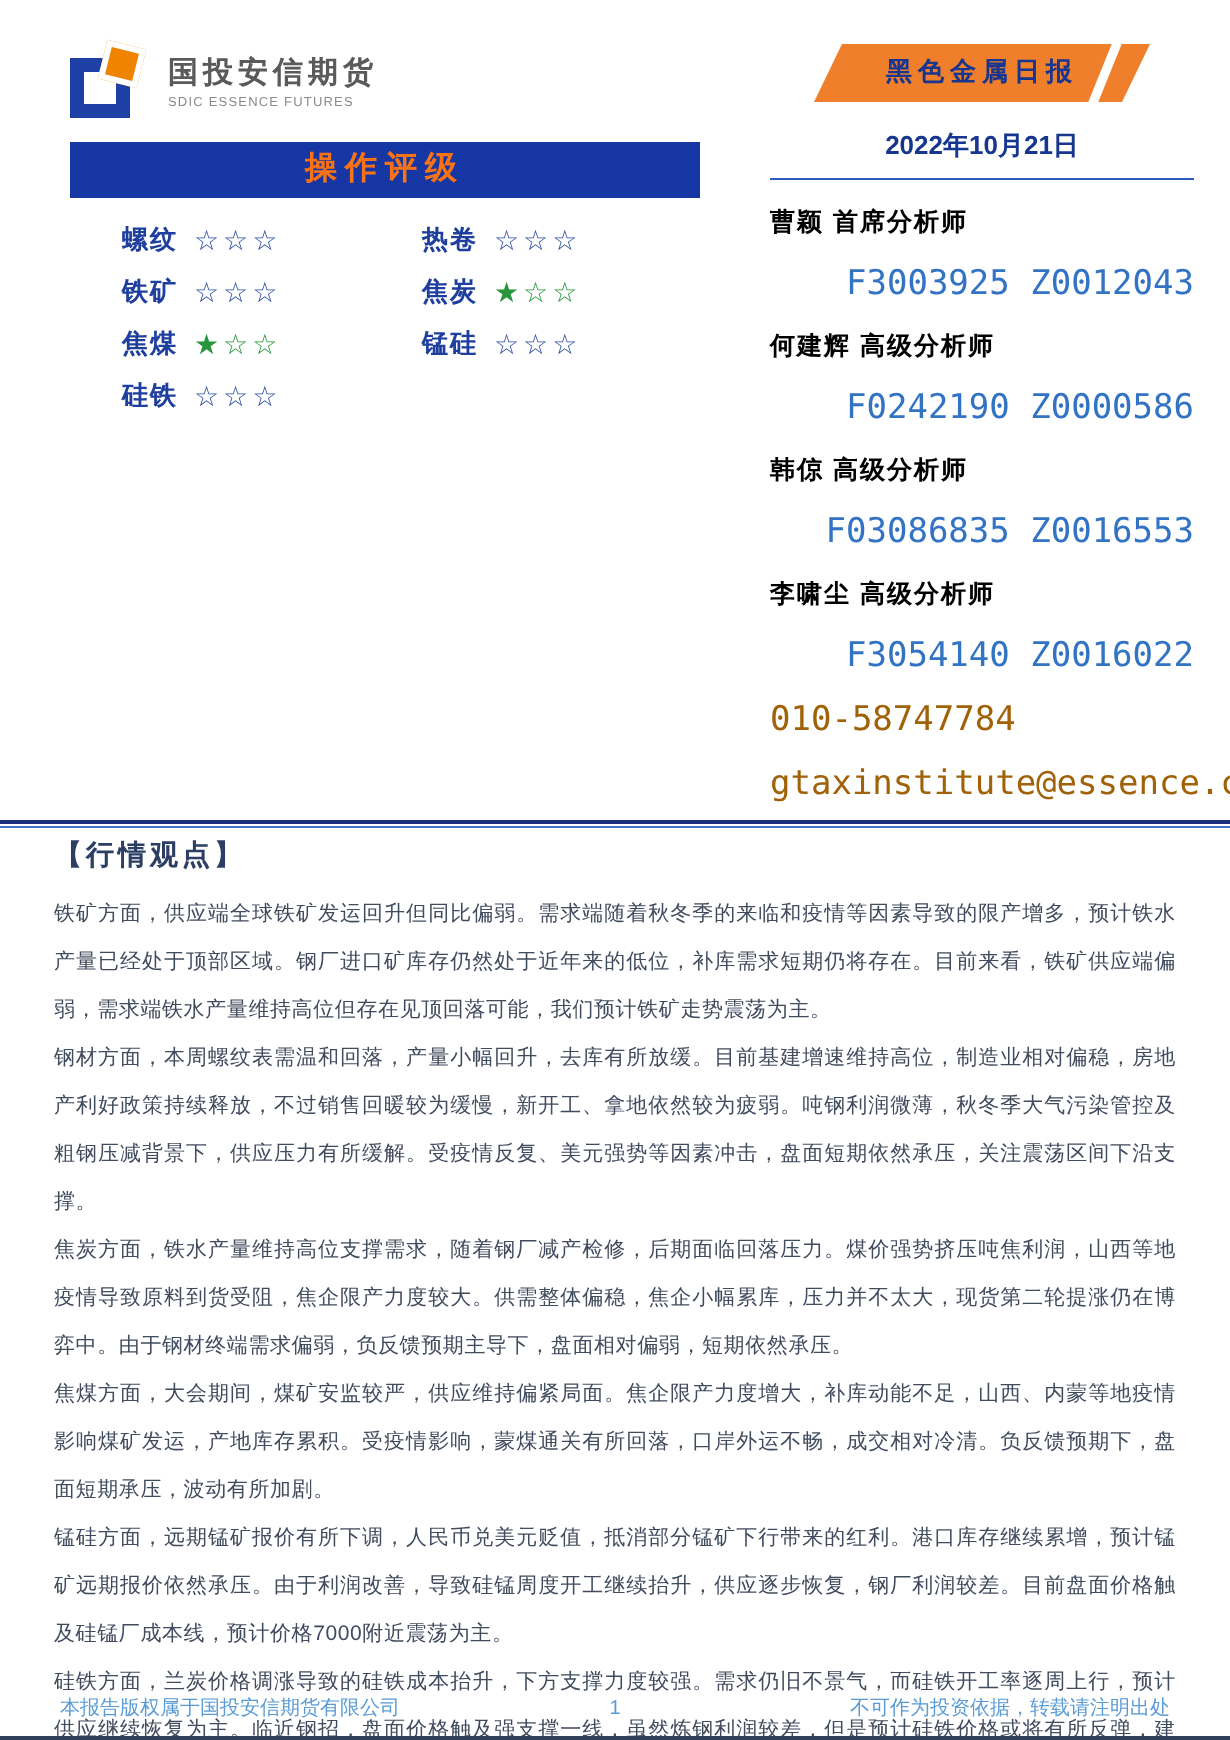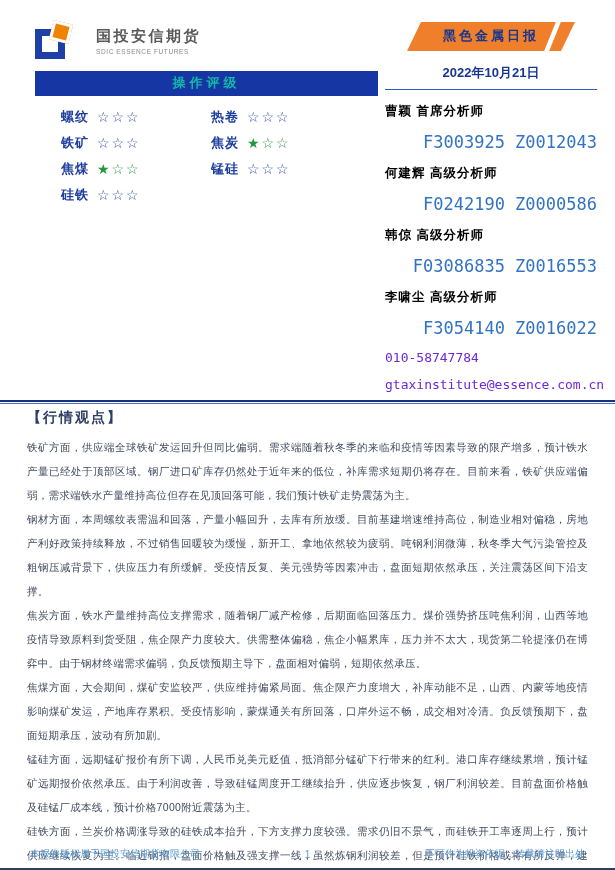--- a/index.html
+++ b/index.html
@@ -10,52 +10,52 @@
     background:#ffffff;
     font-family:"Liberation Sans","DejaVu Sans",sans-serif;
     overflow:hidden;
     box-sizing:border-box;
   }
   
   .header{display:flex;padding:20px 18px 0 35px;box-sizing:border-box;}
   .head-left{width:300px;flex:0 0 300px;}
   .head-right{margin-left:auto;width:212px;flex:0 0 212px;}
 
-  .logo-row{display:flex;align-items:center;gap:25px;height:42px;}
+  .logo-row{display:flex;align-items:center;gap:13px;height:42px;}
   .logo-mark{position:relative;width:36px;height:38px;flex:0 0 36px;}
   .lm-square{position:absolute;left:0;bottom:1px;width:30px;height:30px;
     border:7px solid #1d3fa6;box-sizing:border-box;background:#fff;}
   .lm-diamond{position:absolute;top:0;right:0;width:14px;height:14px;
     background:#f08300;border:3px solid #ffffff;transform:rotate(14deg);}
   .logo-text .cn{font-size:15px;color:#5a5a5a;letter-spacing:2.5px;font-weight:bold;}
   .logo-text .en{font-size:6.5px;color:#8a8a8a;letter-spacing:0.6px;margin-top:2px;}
 
-  .rating-bar{margin-top:9px;width:343px;background:#1536a3;color:#14b8a6;
-    text-align:center;font-weight:bold;font-size:13px;letter-spacing:4px;
+  .rating-bar{margin-top:9px;width:315px;background:#1536a3;color:#f97316;
+    text-align:center;font-weight:bold;font-size:16px;letter-spacing:4px;
     padding:3px 0 4px;}
   .rating-grid{display:grid;grid-template-columns:62px 88px 62px 78px;
     row-gap:8px;margin-top:12px;font-size:13px;align-items:center;}
   .r-label{color:#1f3f9e;font-weight:bold;letter-spacing:1px;margin-left:26px;}
   .stars{color:#2d4fa3;font-size:14px;letter-spacing:2px;font-weight:bold;}
   .stars[data-type="green"]{color:#27963c;}
 
   .banner{position:relative;width:168px;margin:2px auto 0;background:#ef7f2b;
     color:#17368f;font-weight:bold;font-size:13px;letter-spacing:3px;
     text-align:center;padding:5px 0 6px;
     clip-path:polygon(14px 0,100% 0,calc(100% - 14px) 100%,0 100%);}
   .banner .slash{position:absolute;right:20px;top:0;width:5px;height:100%;
     background:#ffffff;transform:skewX(-22deg);}
   .date{margin-top:13px;text-align:center;color:#17368f;font-weight:bold;
     font-size:13px;padding-bottom:7px;border-bottom:1.5px solid #2f5cc0;}
 
   .analysts{margin-top:4px;}
   .a-name{color:#000000;font-weight:bold;font-size:12.5px;margin-top:13px;letter-spacing:1px;}
   .a-code{color:#3273c4;font-size:17px;margin-top:12px;
     font-family:"DejaVu Sans Mono","Liberation Mono",monospace;text-align:right;}
-  .contact{color:#6d28d9;font-size:13px;margin-top:12px;
+  .contact{color:#a16207;font-size:17px;margin-top:12px;
     font-family:"DejaVu Sans Mono","Liberation Mono",monospace;}
   .contact.email{letter-spacing:0;}
 
   
   .divider{margin-top:8px;height:4px;border-top:2.5px solid #1b2f7d;
     border-bottom:1px solid #4472c4;box-sizing:border-box;}
 
   
   .main{padding:0 27px;box-sizing:border-box;}
   .section-heading{font-weight:bold;color:#2c3e63;font-size:14px;

